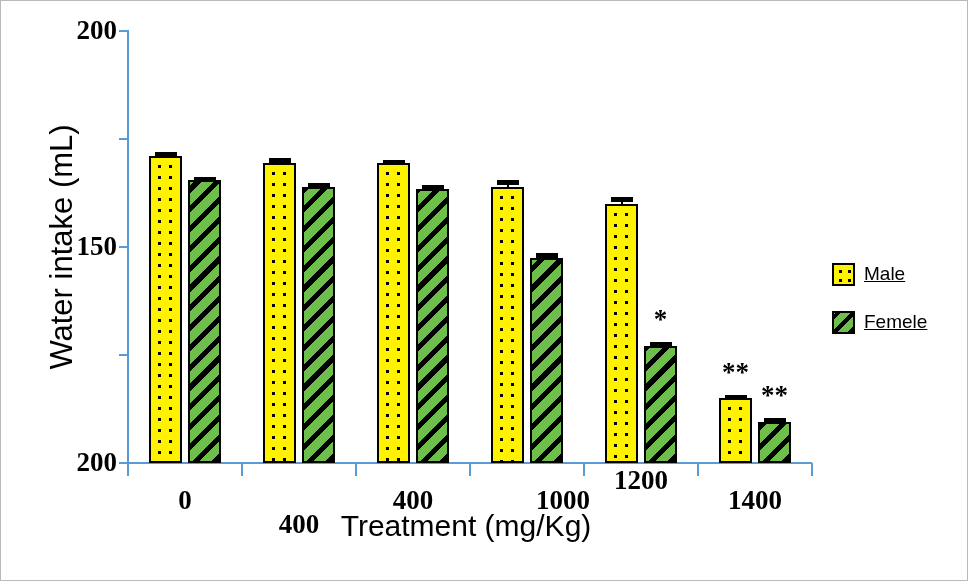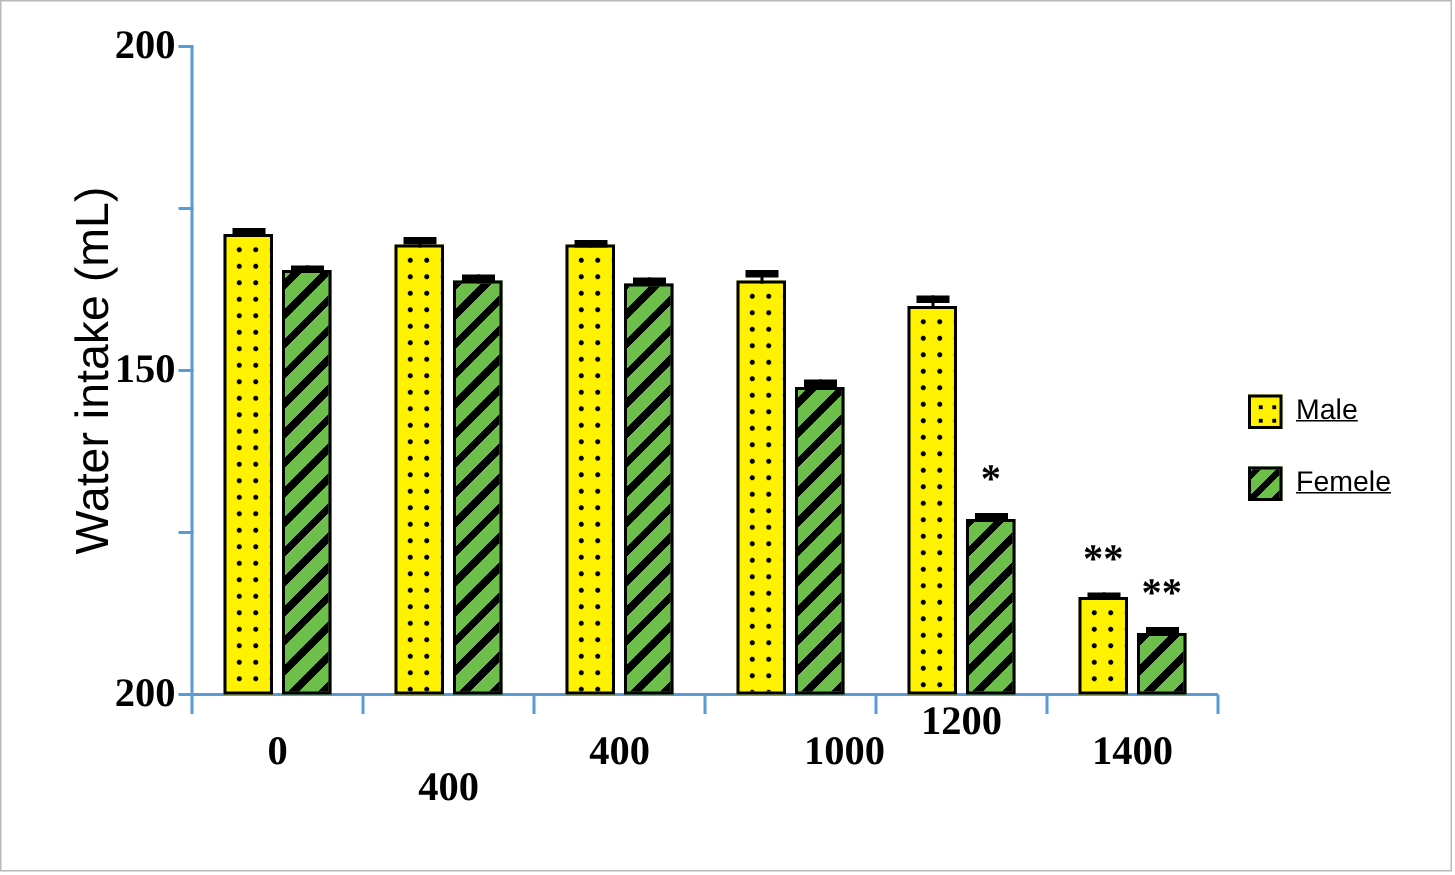--- a/index.html
+++ b/index.html
@@ -245,20 +245,21 @@
       <div class="bar male" style="left: 591px; width: 33px; height: 64.8px;"></div>
       <div class="err" style="left: 606.5px; top: 363.96px; height: 5.24px;"></div>
       <div class="errcap" style="left: 596.5px; top: 363.96px; width: 22px;"></div>
       <div class="sig" style="left: 607.5px; top: 327.96px;">**</div>
       <div class="bar female" style="left: 630px; width: 33px; height: 41.04px;"></div>
       <div class="err" style="left: 645.5px; top: 386.64px; height: 6.32px;"></div>
       <div class="errcap" style="left: 635.5px; top: 386.64px; width: 22px;"></div>
       <div class="sig" style="left: 646.5px; top: 350.64px;">**</div>
     </div>
 
+  <div id="xlabel">Treatment (mg/Kg)</div>
 
   <div id="legend">
     <div class="legend-row">
       <span class="legend-swatch male"></span>
       <span class="legend-label">Male</span>
     </div>
     <div class="legend-row">
       <span class="legend-swatch female"></span>
       <span class="legend-label">Femele</span>
     </div>

